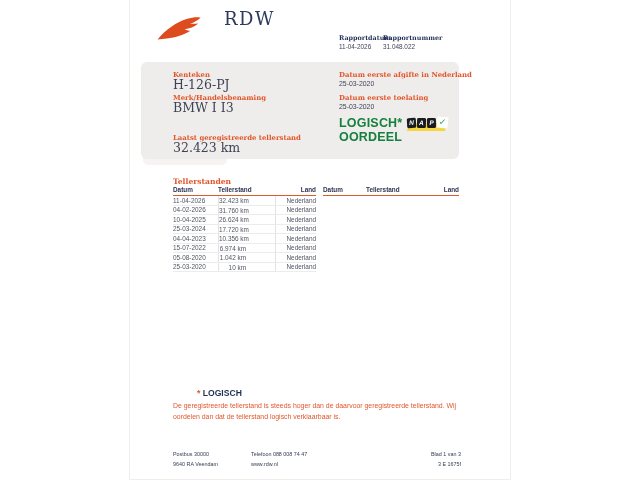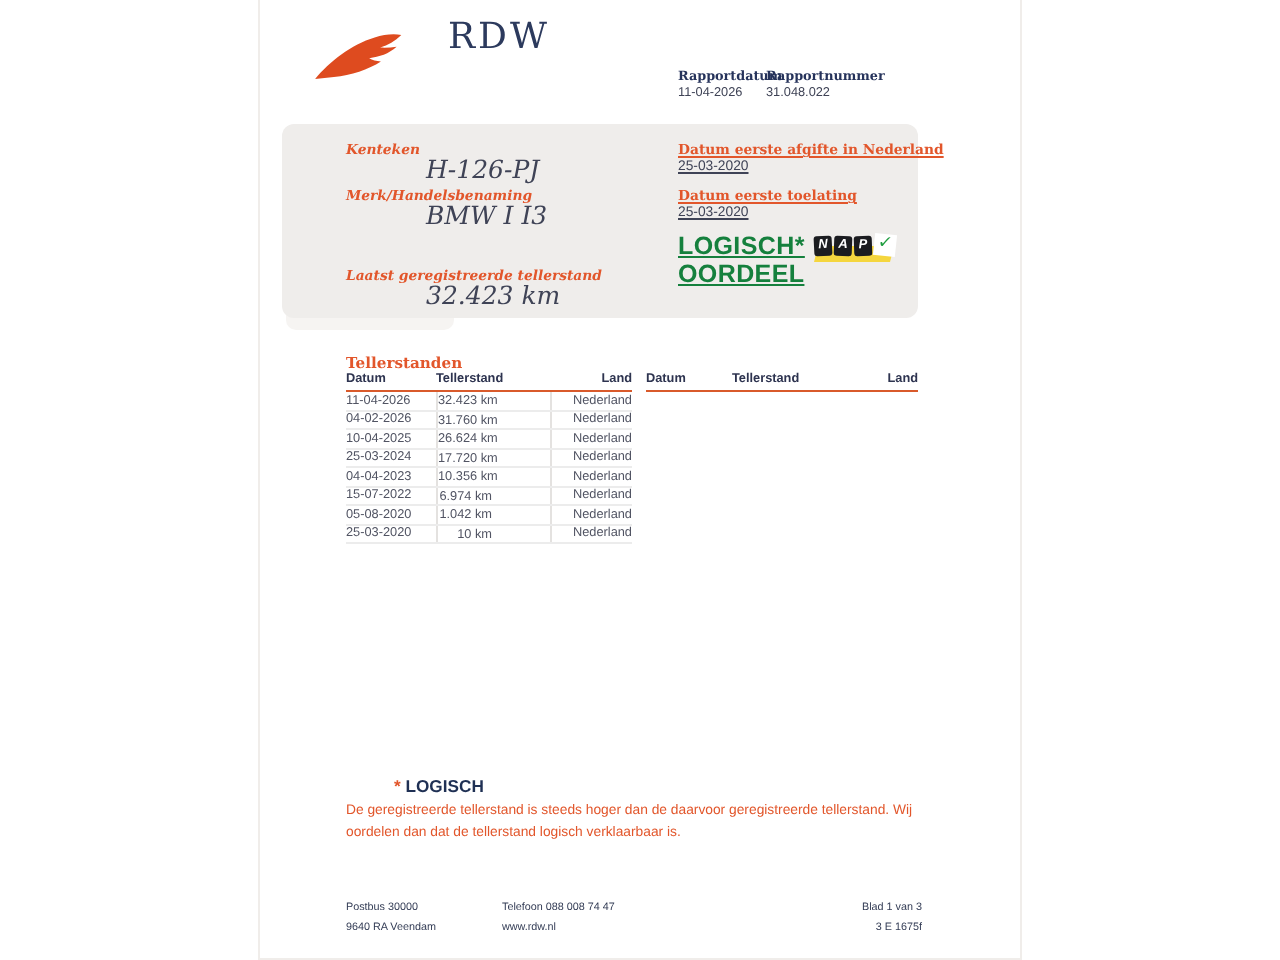--- a/index.html
+++ b/index.html
@@ -13,23 +13,23 @@
   .logo-text{left:94px;top:9px;font:500 18px/20px "DejaVu Serif",serif;color:#2c3a5d;letter-spacing:1.5px;}
   .doc-title{left:208px;top:11px;font:bold 13.5px/15px "DejaVu Serif",serif;color:#DD5526;}
   .meta-label{font:bold 6.4px/8px "DejaVu Serif",serif;color:#26335B;top:34px;}
   .meta-value{font:6.4px/8px "Liberation Sans",sans-serif;color:#3f4356;top:43px;}
   .mcol1{left:209px;} .mcol2{left:253px;}
 
   
   .panel-notch{left:13px;top:150px;width:84px;height:15px;background:#f6f4f2;border-radius:5px;}
   .panel{left:11px;top:62px;width:318px;height:97px;background:#EFEDEB;border-radius:6px;}
   .lbl{font:bold 6.9px/8px "DejaVu Serif",serif;color:#E2562B;position:absolute;white-space:nowrap;}
-  .val-big{font:12.5px/14px "DejaVu Serif",serif;color:#3f4356;position:absolute;white-space:nowrap;margin-left:40px;}
+  .val-big{font:12.5px/14px "DejaVu Serif",serif;color:#3f4356;position:absolute;white-space:nowrap;}
   .val-sm{font:6.9px/8px "Liberation Sans",sans-serif;color:#3f4356;position:absolute;white-space:nowrap;}
-  .pcol1{left:32px;font-style:italic;} .pcol2{left:198px;text-decoration:underline;}
+  .pcol1{left:32px;} .pcol2{left:198px;}
   .oordeel{font:bold 12.5px/14px "Liberation Sans",sans-serif;color:#15803d;position:absolute;letter-spacing:.2px;}
 
   
   .nap{position:absolute;left:266px;top:55px;width:44px;height:15px;}
   .nap-bar{position:absolute;left:1px;top:6px;width:38px;height:8px;background:#F5D63E;transform:skewX(-14deg);}
   .nap-tile{position:absolute;top:1px;width:9px;height:10px;background:#1b1c20;color:#fff;
             font:bold italic 6.5px/10px "Liberation Sans",sans-serif;text-align:center;border-radius:1.5px;font-style:italic;}
   .nt1{left:0;transform:rotate(-3deg);} .nt2{left:10px;transform:rotate(2deg);} .nt3{left:20px;transform:rotate(-2deg);}
   .nap-check{position:absolute;left:30px;top:0;width:11px;height:11px;background:#fff;color:#1f9d3f;
              font:bold 9px/11px "DejaVu Sans",sans-serif;text-align:center;text-decoration:none;transform:rotate(6deg);}

